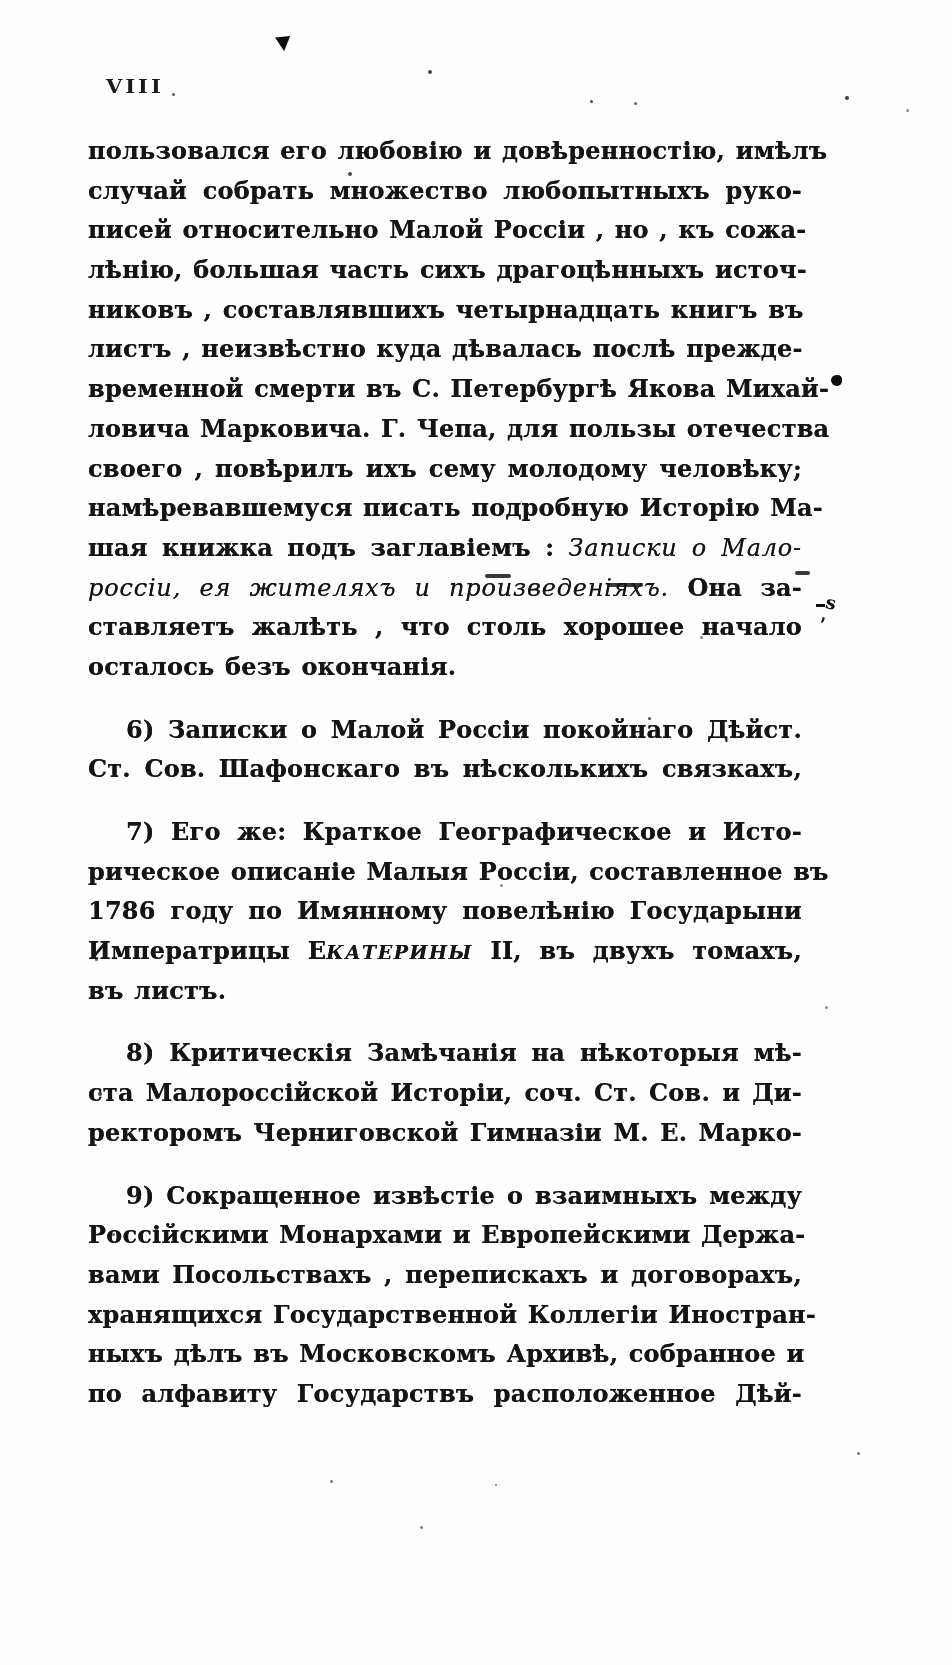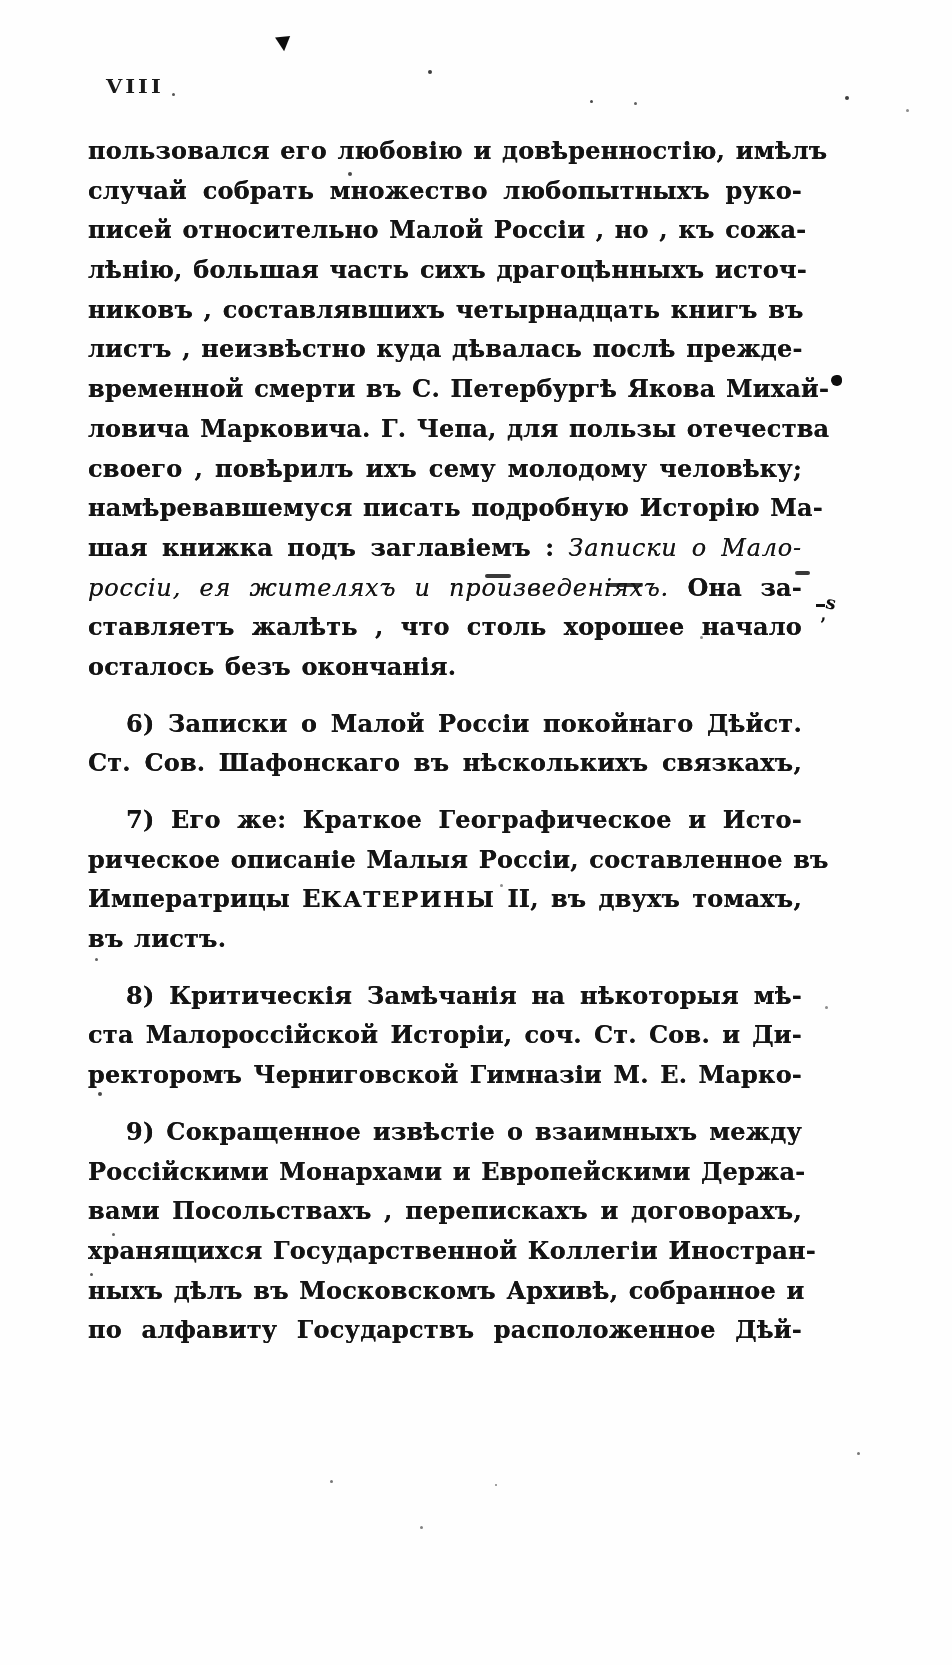--- a/index.html
+++ b/index.html
@@ -28,41 +28,41 @@
     transform: scaleY(0.92);
   }
   
   #text-block {
     position: absolute;
     left: 88px;
     top: 131px;
     width: 714px;
   }
   .paragraph { margin: 0; }
-  .paragraph + .paragraph { margin-top: 17px; }
+  .paragraph + .paragraph { margin-top: 23px; }
   .paragraph.indented .line:first-child { text-indent: 38px; }
   .line {
     height: 39.7px;
     line-height: 39.7px;
     font-size: 24px;
     font-weight: bold;
     letter-spacing: 0.2px;
     word-spacing: 2px;
     text-align: justify;
     text-align-last: justify;
     white-space: nowrap;
     overflow: visible;
     text-shadow: 0 0 0.5px rgba(10,10,10,0.8);
   }
   .line.no-just {
     text-align: right;
     text-align-last: left;
   }
   .it { font-style: italic; font-weight: normal; letter-spacing: 0.8px; }
-  .sc { font-size: 23px; letter-spacing: 1.5px; }
+  .sc { font-size: 19px; letter-spacing: 1.5px; font-style: italic; }
   
   .blot {
     position: absolute;
     color: #0d0d0d;
     line-height: 1;
     user-select: none;
   }
   #top-blot {
     left: 276px; top: 33px;
     font-size: 19px;
@@ -130,20 +130,21 @@
         <div class="line"><span>ставляетъ жалѣть , что столь хорошее начало</span></div>
         <div class="line no-just"><span>осталось безъ окончанія.</span></div>
       </div>
       <div class="paragraph indented">
         <div class="line"><span>6) Записки о Малой Россіи покойнаго Дѣйст.</span></div>
         <div class="line"><span>Ст. Сов. Шафонскаго въ нѣсколькихъ связкахъ,</span></div>
       </div>
       <div class="paragraph indented">
         <div class="line"><span>7) Его же: Краткое Географическое и Исто-</span></div>
         <div class="line"><span>рическое описаніе Малыя Россіи, составленное въ</span></div>
+        <div class="line"><span>1786 году по Имянному повелѣнію Государыни</span></div>
         <div class="line"><span>Императрицы Е</span><span class="sc">КАТЕРИНЫ</span><span> II, въ двухъ томахъ,</span></div>
         <div class="line no-just"><span>въ листъ.</span></div>
       </div>
       <div class="paragraph indented">
         <div class="line"><span>8) Критическія Замѣчанія на нѣкоторыя мѣ-</span></div>
         <div class="line"><span>ста Малороссійской Исторіи, соч. Ст. Сов. и Ди-</span></div>
         <div class="line"><span>ректоромъ Черниговской Гимназіи М. Е. Марко-</span></div>
       </div>
       <div class="paragraph indented">
         <div class="line"><span>9) Сокращенное извѣстіе о взаимныхъ между</span></div>

